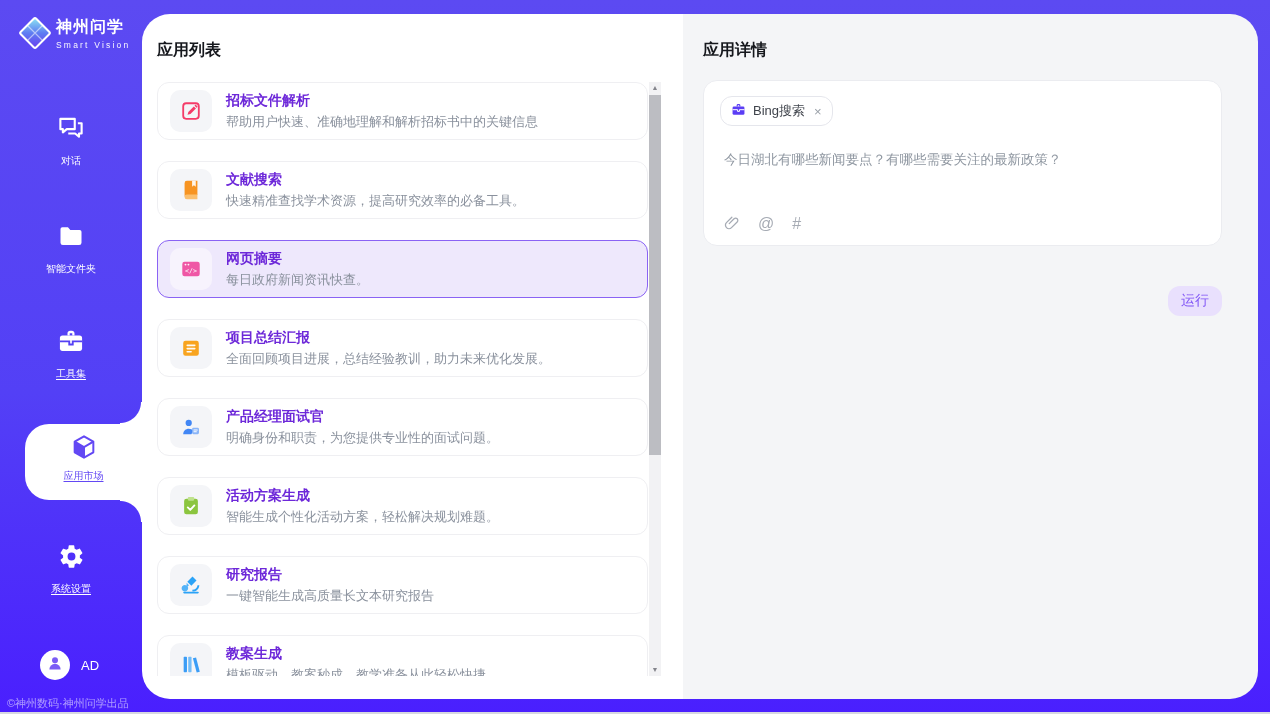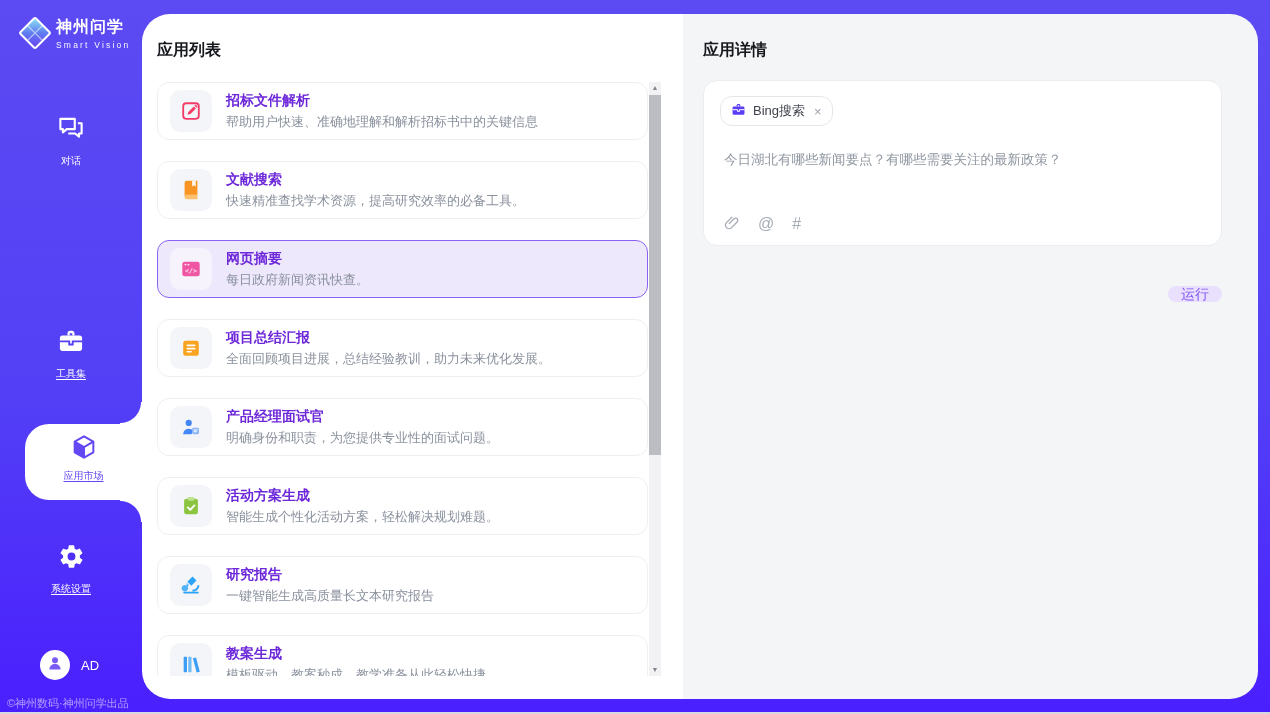--- a/index.html
+++ b/index.html
@@ -58,21 +58,21 @@
   .detail-panel .panel-title{left:20px;}
   .input-card{position:absolute;left:20px;top:66px;width:519px;height:166px;background:#fff;
     border:1px solid #ebecf0;border-radius:14px;}
   .tool-tag{position:absolute;left:16px;top:15px;height:30px;display:inline-flex;align-items:center;gap:7px;
     padding:0 10px;border:1px solid #e5e6ec;border-radius:12px;font-size:13px;color:#3f434b;background:#fff;}
   .tag-close{color:#9aa0a8;font-size:13px;margin-left:2px;cursor:pointer;}
   .input-text{position:absolute;left:20px;top:70px;right:20px;font-size:13.5px;color:#8f97a1;cursor:text;}
   .input-tools{position:absolute;left:19px;bottom:13px;display:flex;align-items:center;gap:18px;color:#a6abb4;}
   .input-tools .glyph{font-size:16px;cursor:pointer;line-height:1;}
   .input-tools svg{display:block;cursor:pointer;}
-  .run-btn{position:absolute;top:272px;right:36px;height:16px;padding:0 13px;border:none;border-radius:12px;
+  .run-btn{position:absolute;top:272px;right:36px;height:30px;padding:0 13px;border:none;border-radius:12px;
     background:#e9e0fd;color:#8257f6;font-size:14px;font-family:inherit;cursor:pointer;}
 </style>
 </head>
 <body>
 
 <div class="sidebar">
   <div class="brand">
     <span>
       <svg width="42" height="42" viewBox="0 0 46 46">
         <defs>
@@ -97,20 +97,28 @@
   <div class="nav-item" id="nav-chat">
     <span>
       <svg width="30" height="30" viewBox="0 0 24 24" fill="none" stroke="#fff" stroke-width="1.7" stroke-linejoin="round">
         <path d="M3.5 5.5h11.5v8.2H8.6l-3.1 2.6v-2.6h-2z"></path>
         <path d="M17.5 9h3v8.2h-2.1v2.6l-3.1-2.6H9.8"></path>
       </svg>
     </span>
     <span class="nav-label">对话</span>
   </div>
 
+  <div class="nav-item" id="nav-folder">
+    <span>
+      <svg width="28" height="28" viewBox="0 0 24 24" fill="#fff">
+        <path d="M3 6A1.6 1.6 0 014.6 4.4h4.8l2 2.4h8A1.6 1.6 0 0121 8.4v9.4a2 2 0 01-2 2H5a2 2 0 01-2-2z"></path>
+      </svg>
+    </span>
+    <span class="nav-label">智能文件夹</span>
+  </div>
 
   <div class="nav-item underline" id="nav-tools">
     <span>
       <svg width="28" height="28" viewBox="0 0 24 24">
         <path d="M9 7.2V5.4C9 4.2 10 3.3 11.2 3.3h1.6c1.2 0 2.2.9 2.2 2.1v1.8h-1.9V5.3h-2.2v1.9z" fill="#fff"></path>
         <rect x="2.5" y="7.2" width="19" height="13.3" rx="2.2" fill="#fff"></rect>
         <path d="M2.5 12.3h8v2.7h3v-2.7h8" fill="none" stroke="#5540f4" stroke-width="1.6"></path>
       </svg>
     </span>
     <span class="nav-label">工具集</span>

